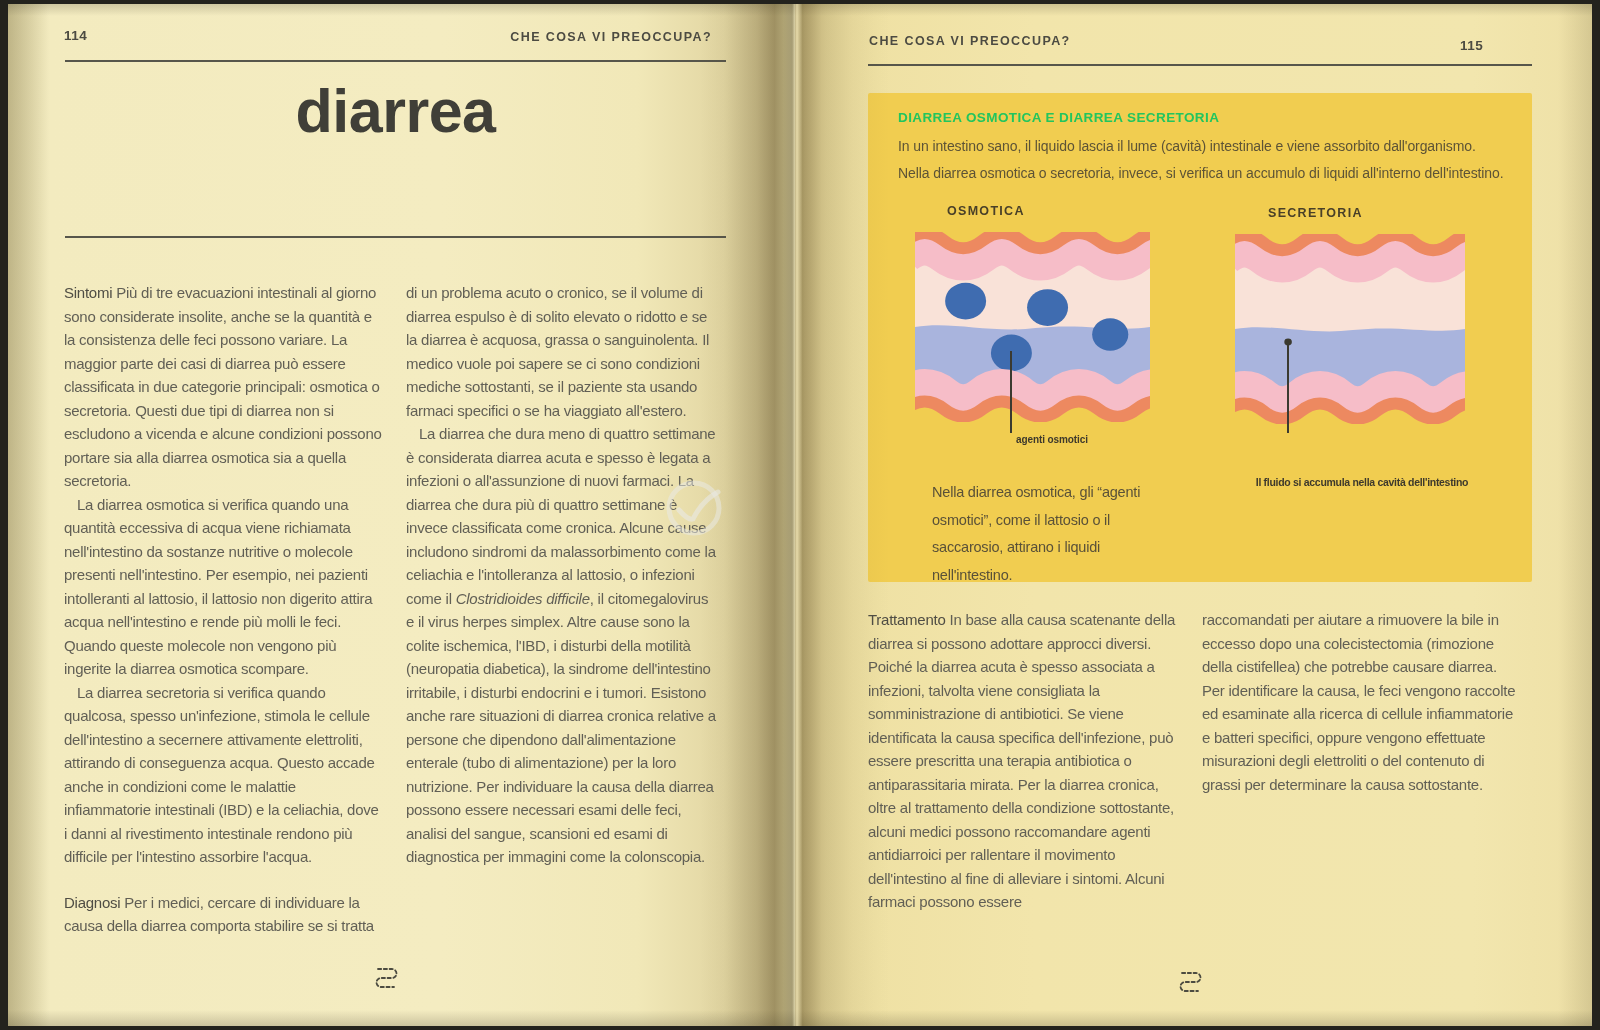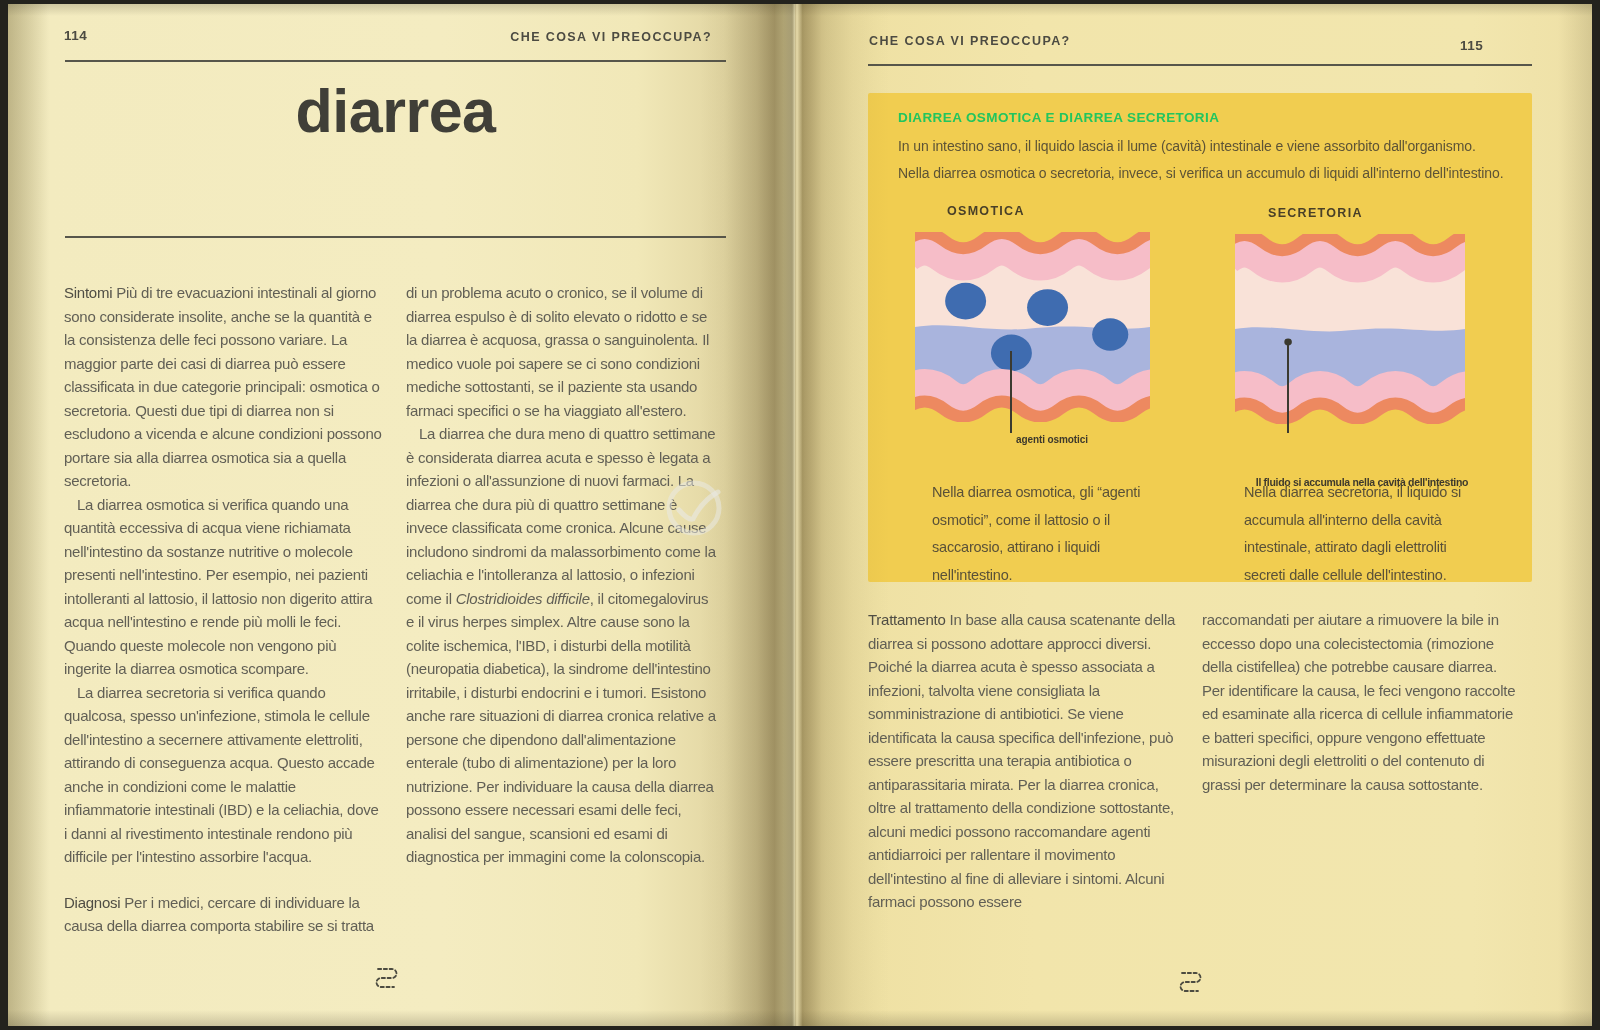--- a/index.html
+++ b/index.html
@@ -105,21 +105,20 @@
     <path d="M-8,164 Q8,150 24,164 T56,164 T88,164 T120,164 T152,164 T184,164 T216,164" fill="none" stroke="#ED8960" stroke-width="11"></path>
     <circle cx="45" cy="100" r="3.2" fill="#3b3a30"></circle>
   </svg>
 
   <div class="abs callout-line" style="left:1010px;top:351px;height:82px;"></div>
   <div class="abs callout-label" style="left:1016px;top:434px;">agenti osmotici</div>
   <div class="abs callout-line" style="left:1287px;top:345px;height:88px;"></div>
   <div class="abs callout-label small" style="left:1232px;top:435px;width:260px;margin-top:41px;">Il fluido si accumula nella cavità dell'intestino</div>
 
   <div class="abs caption" style="left:932px;top:479px;width:224px;">Nella diarrea osmotica, gli “agenti osmotici”, come il lattosio o il saccarosio, attirano i liquidi nell'intestino.</div>
-  <div class="abs caption" style="left:1244px;top:479px;width:236px;">Nella diarrea secretoria, il liquido si accumula all'interno della cavità intestinale, attirato dagli elettroliti secreti dalle cellule dell'intestino.</div>
 
   <div class="col" style="left:868px;top:608px;width:318px;">
     <p class="bp"><b>Trattamento </b><span>In base alla causa scatenante della diarrea si possono adottare approcci diversi. Poiché la diarrea acuta è spesso associata a infezioni, talvolta viene consigliata la somministrazione di antibiotici. Se viene identificata la causa specifica dell'infezione, può essere prescritta una terapia antibiotica o antiparassitaria mirata. Per la diarrea cronica, oltre al trattamento della condizione sottostante, alcuni medici possono raccomandare agenti antidiarroici per rallentare il movimento dell'intestino al fine di alleviare i sintomi. Alcuni farmaci possono essere</span></p>
   </div>
   <div class="col" style="left:1202px;top:608px;width:318px;">
     <p class="bp"><span>raccomandati per aiutare a rimuovere la bile in eccesso dopo una colecistectomia (rimozione della cistifellea) che potrebbe causare diarrea. Per identificare la causa, le feci vengono raccolte ed esaminate alla ricerca di cellule infiammatorie e batteri specifici, oppure vengono effettuate misurazioni degli elettroliti o del contenuto di grassi per determinare la causa sottostante.</span></p>
   </div>
 
   <svg class="abs" style="left:1177px;top:969px;" width="30" height="24" viewBox="0 0 30 24">
     <path d="M5,4 H19 A4.5,4.5 0 0 1 19,13 H8 A4.5,4.5 0 0 0 8,22 H21" fill="none" stroke="#4c4b40" stroke-width="1.8" stroke-dasharray="3.2,2.6" stroke-linecap="round"></path>

